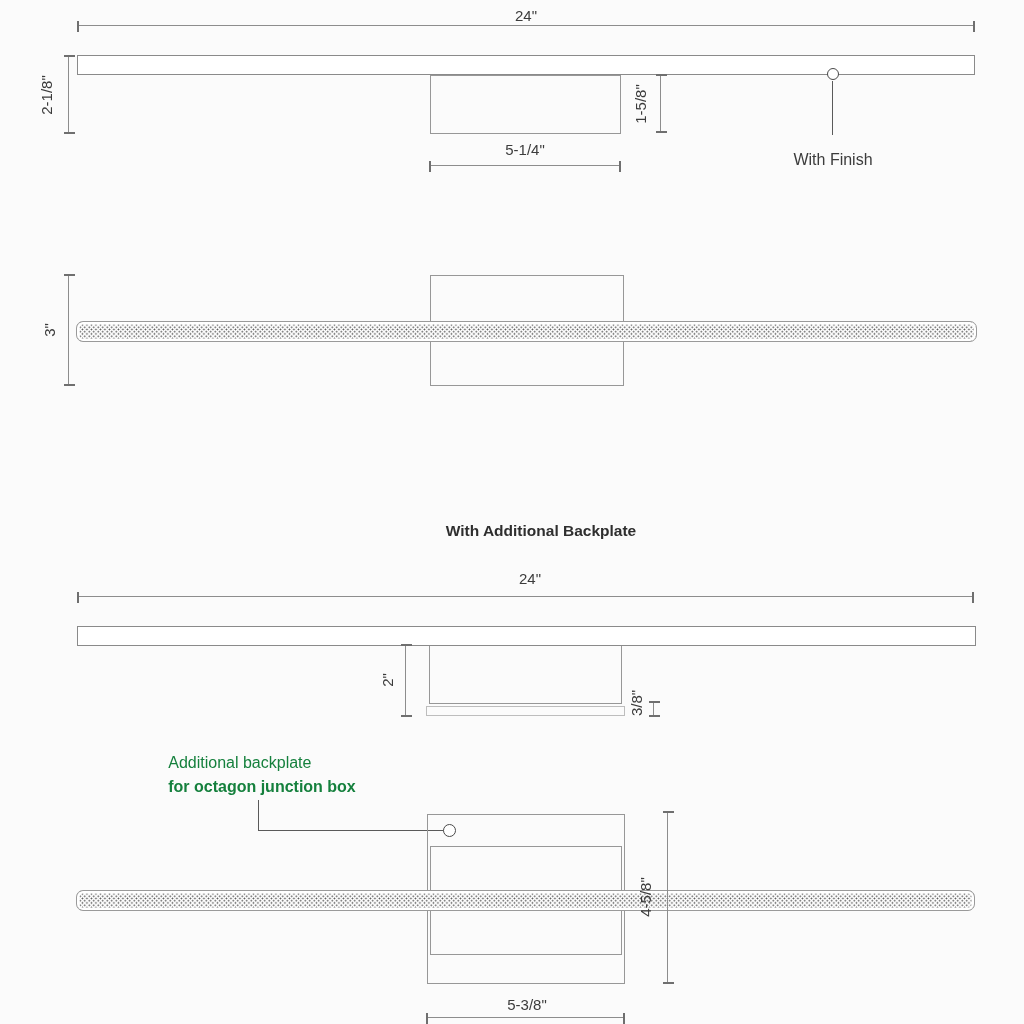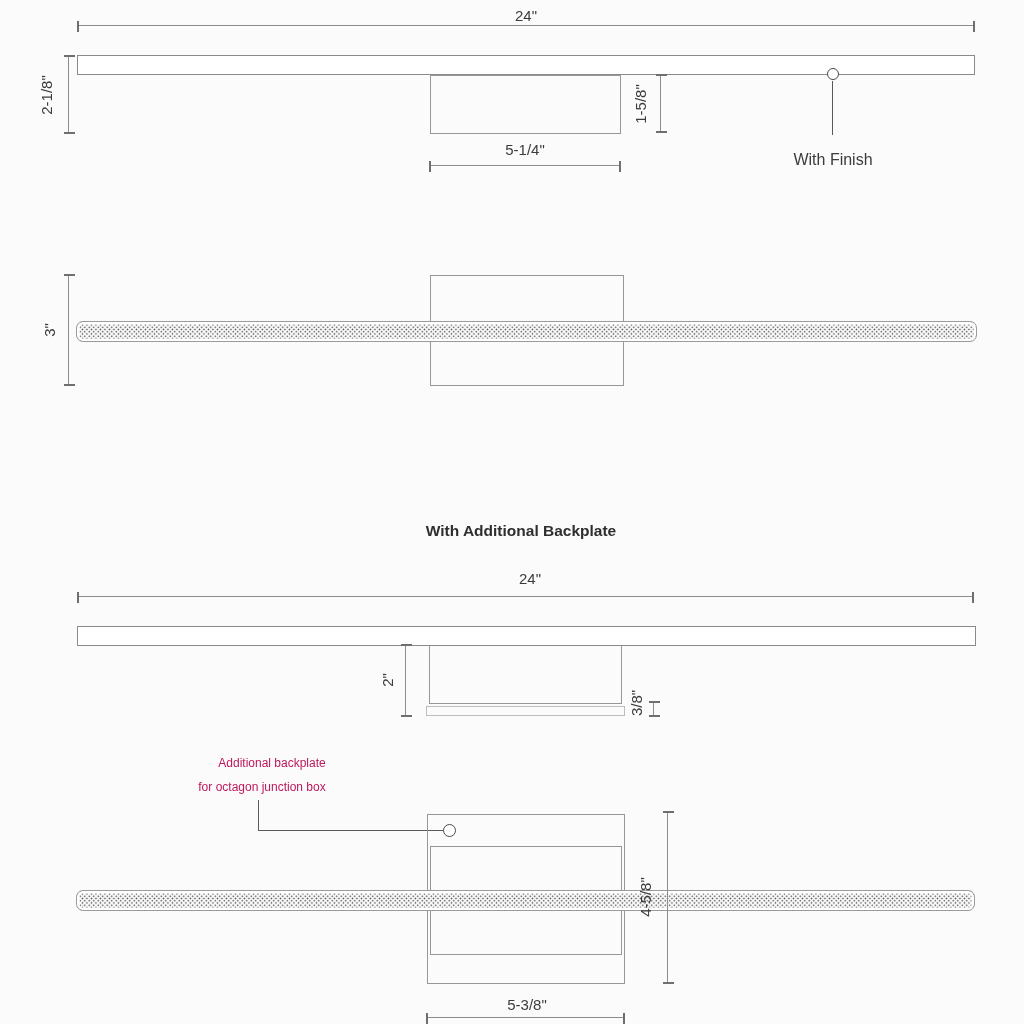--- a/index.html
+++ b/index.html
@@ -15,22 +15,22 @@
   .dline-h::before,.dline-h::after{content:"";position:absolute;top:-5.5px;width:2px;height:11px;background:#6f6f6f;}
   .dline-h::before{left:-1px;}
   .dline-h::after{right:-1px;}
   .dline-v{position:absolute;width:0;border-left:1.2px solid #8d8d8d;}
   .dline-v::before,.dline-v::after{content:"";position:absolute;left:-5.5px;height:2px;width:11px;background:#6f6f6f;}
   .dline-v::before{top:-1px;}
   .dline-v::after{bottom:-1px;}
   
   .dlabel{position:absolute;font-size:15px;color:#3c3c3c;white-space:nowrap;transform:translate(-50%,-50%);}
   .dlabel.vert{transform:translate(-50%,-50%) rotate(-90deg);}
-  .callout-text{position:absolute;font-size:12px;color:#be185d;text-align:right;line-height:24px;transform:translate(-50%,-50%);white-space:nowrap;}
-  .title{position:absolute;font-size:15.5px;font-weight:bold;color:#2e2e2e;white-space:nowrap;transform:translate(-50%,-50%);}
+  .callout-text{position:absolute;font-size:16px;color:#15803d;text-align:left;line-height:24px;transform:translate(-50%,-50%);white-space:nowrap;}
+  .title{position:absolute;font-size:15.5px;font-weight:bold;color:#2e2e2e;white-space:nowrap;transform:translate(-50%,-50%);margin-left:20px;}
   
   *{box-sizing:border-box;}
   .bar-plain{position:absolute;border:1.5px solid #8a8a8a;background:#fff;}
   .orect{position:absolute;border:1.2px solid #979797;background:transparent;}
   .orect.light{border-color:#bdbdbd;}
   .bar-hatch{
     position:absolute;border:1px solid #9a9a9a;border-radius:7px;background-color:#fff;
     background-image:
       radial-gradient(#4f4f4f 0.7px, transparent 1.05px),
       radial-gradient(#4f4f4f 0.7px, transparent 1.05px);
@@ -88,21 +88,21 @@
     <div class="dline-v" style="left:405px;top:645px;height:71px;"></div>
     <div class="dlabel vert" style="left:387px;top:680px;">2"</div>
 
     <div class="dline-v" style="left:653px;top:702px;height:14px;"></div>
     <div class="dlabel vert" style="left:636px;top:703px;">3/8"</div>
   </div>
 
   <div>
     <div class="callout-text" style="left:262px;top:775px;">
       <span style="display:block;">Additional backplate</span>
-      <span style="display:block;">for octagon junction box</span>
+      <span style="display:block;font-weight:bold;">for octagon junction box</span>
     </div>
     <div class="lline" style="left:258px;top:800px;width:1.2px;height:31px;"></div>
     <div class="lline" style="left:258px;top:830px;width:186px;height:1.2px;"></div>
     <div class="circ" style="left:443px;top:824px;width:13px;height:13px;"></div>
 
     <div class="orect" style="left:427px;top:814px;width:198px;height:170px;"></div>
     <div class="orect" style="left:430px;top:846px;width:192px;height:109px;"></div>
     <div class="bar-hatch" style="left:76px;top:890px;width:899px;height:21px;"></div>
 
     <div class="dline-v" style="left:667px;top:812px;height:171px;"></div>

